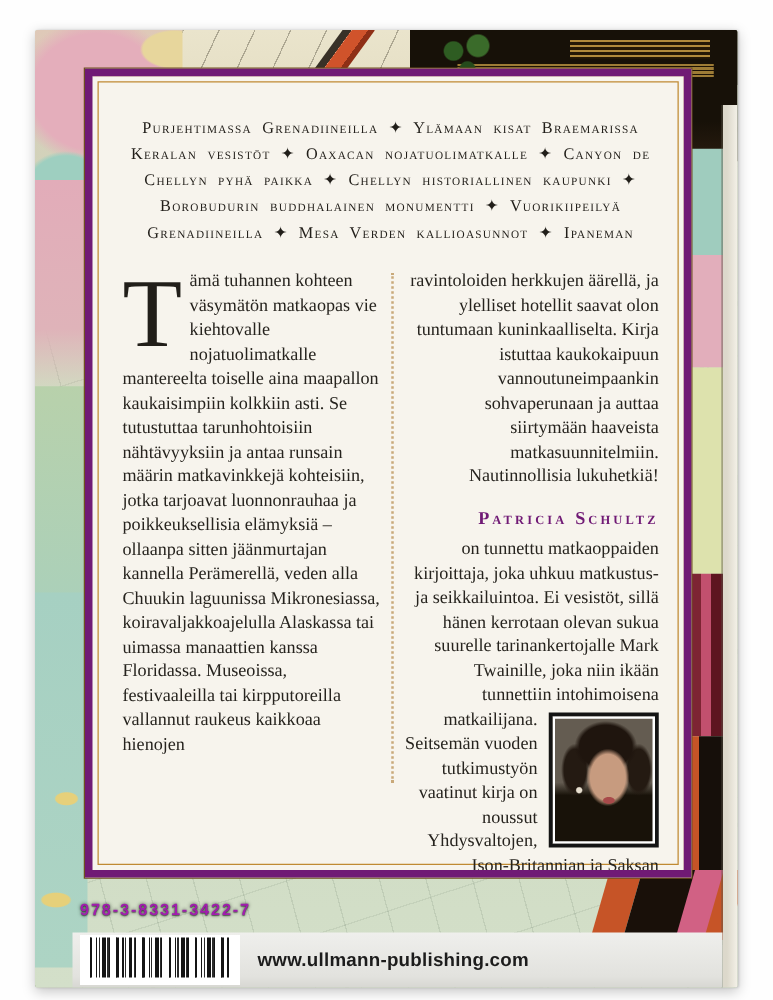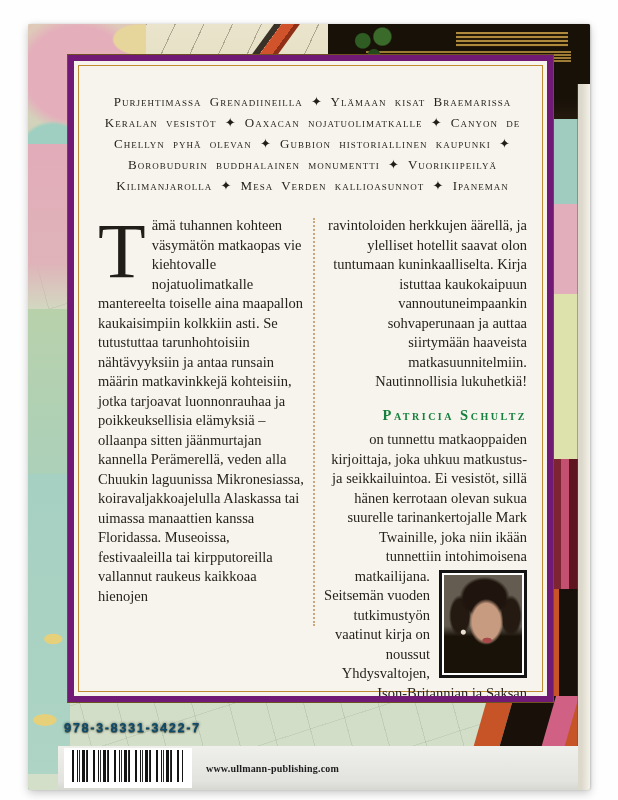--- a/index.html
+++ b/index.html
@@ -69,44 +69,44 @@
   .headline{margin:0 -8px 20px -8px;text-align:center;color:#211e19;
     font-variant:small-caps;font-size:13px;line-height:21px;
     letter-spacing:1px;word-spacing:4px;white-space:nowrap;}
   .columns{display:flex;align-items:flex-start;color:#26231e;}
   .col-left{width:206px;font-size:14.5px;line-height:19.5px;text-align:left;}
   .divider{width:0;border-left:2px dotted #c9a97a;height:408px;margin:2px 9px 0 9px;align-self:flex-start;}
   .col-right{flex:1;font-size:14.5px;line-height:19.5px;text-align:right;min-width:0;}
   .col-left p,.col-right p{margin:0;}
   .dropcap{float:left;font-size:78px;line-height:62px;padding:4px 6px 0 0;color:#211e19;}
   .author-name{margin:14px 0 5px 0;font-size:14.5px;font-weight:bold;letter-spacing:2.5px;
-    font-variant:small-caps;color:#15803d;}
+    font-variant:small-caps;color:#701a75;}
   .photo{float:right;width:88px;height:108px;margin:3px 0 3px 9px;
     border:3px solid #141414;box-shadow:inset 0 0 0 2px #ffffff;box-sizing:border-box;
     background:
       radial-gradient(circle 3px at 26% 58%, #e8e0d0 0 2px, transparent 3px),
       radial-gradient(ellipse 7px 4px at 55% 66%, #a84a4a 0 60%, transparent 75%),
       radial-gradient(ellipse 24px 32px at 54% 48%, #c79b7f 0 58%, rgba(199,155,127,0) 72%),
       radial-gradient(ellipse 34px 28px at 52% 24%, #1f150e 0 62%, transparent 74%),
       radial-gradient(ellipse 16px 30px at 22% 42%, #241a12 0 55%, transparent 70%),
       radial-gradient(ellipse 16px 30px at 84% 42%, #241a12 0 55%, transparent 70%),
       linear-gradient(180deg,#645c51 0 52%,#181209 62% 100%);}
   
-  .isbn{position:absolute;left:36px;top:696px;color:#0c4a6e;
+  .isbn{position:absolute;left:36px;top:696px;color:#a21caf;
     font-family:"Liberation Sans", sans-serif;font-size:13px;font-weight:bold;
     letter-spacing:1.5px;text-shadow:0 0 3px rgba(20,30,20,.8),0 1px 1px rgba(20,30,20,.6);}
   .footer-strip{position:absolute;left:30px;right:12px;top:722px;height:44px;
     background:linear-gradient(180deg,#efefec 0%,#e2e2de 80%,#d7d7d2 100%);}
   .barcode{position:absolute;left:6px;top:2px;width:128px;height:40px;background:#ffffff;}
   .bars{position:absolute;left:8px;right:8px;top:2px;bottom:6px;
     background:
       repeating-linear-gradient(90deg,#141414 0 2px,transparent 2px 5px,#141414 5px 6px,transparent 6px 10px,#141414 10px 13px,transparent 13px 15px,#141414 15px 16px,transparent 16px 21px),
       repeating-linear-gradient(90deg,rgba(20,20,20,.9) 0 1px,transparent 1px 7px);}
   .url{position:absolute;left:148px;top:0;height:44px;display:flex;align-items:center;
-    font-family:Liberation Serif, serif;font-size:10px;font-weight:bold;color:#1c1c1c;
+    font-family:Liberation Sans, sans-serif;font-size:15px;font-weight:bold;color:#1c1c1c;
     letter-spacing:.2px;}
 </style>
 </head>
 <body>
 
 <div class="page">
   <div class="book">
 
     <div class="map-base"></div>
     <div class="m m-topleft"></div>
@@ -128,23 +128,23 @@
     <div class="m arc-o"></div>
     <div class="m arc-b"></div>
     <div class="m arc-p"></div>
     <div class="m arc-o2"></div>
     <div class="m page-edge"></div>
 
     <div class="panel">
       <div class="headline">
         <div>Purjehtimassa Grenadiineilla ✦ Ylämaan kisat Braemarissa</div>
         <div>Keralan vesistöt ✦ Oaxacan nojatuolimatkalle ✦ Canyon de</div>
-        <div>Chellyn pyhä olevan ✦ Gubbion historiallinen kaupunki ✦</div>
+        <div>Chellyn pyhä paikka ✦ Chellyn historiallinen kaupunki ✦</div>
         <div>Borobudurin buddhalainen monumentti ✦ Vuorikiipeilyä</div>
-        <div>Kilimanjarolla ✦ Mesa Verden kallioasunnot ✦ Ipaneman</div>
+        <div>Grenadiineilla ✦ Mesa Verden kallioasunnot ✦ Ipaneman</div>
       </div>
 
       <div class="columns">
         <div class="col-left">
           <p><span class="dropcap">T</span><span>ämä tuhannen kohteen väsymätön matkaopas vie kiehtovalle nojatuolimatkalle mantereelta toiselle aina maapallon kaukaisimpiin kolkkiin asti. Se tutustuttaa tarunhohtoisiin nähtävyyksiin ja antaa runsain määrin matkavinkkejä kohteisiin, jotka tarjoavat luonnonrauhaa ja poikkeuksellisia elämyksiä – ollaanpa sitten jäänmurtajan kannella Perämerellä, veden alla Chuukin laguunissa Mikronesiassa, koiravaljakkoajelulla Alaskassa tai uimassa manaattien kanssa Floridassa. Museoissa, festivaaleilla tai kirpputoreilla vallannut raukeus kaikkoaa hienojen</span></p>
         </div>
         <div class="divider"></div>
         <div class="col-right">
           <p>ravintoloiden herkkujen äärellä, ja ylelliset hotellit saavat olon tuntumaan kuninkaalliselta. Kirja istuttaa kaukokaipuun vannoutuneimpaankin sohvaperunaan ja auttaa siirtymään haaveista matkasuunnitelmiin. Nautinnollisia lukuhetkiä!</p>
           <h3 class="author-name">Patricia Schultz</h3>

